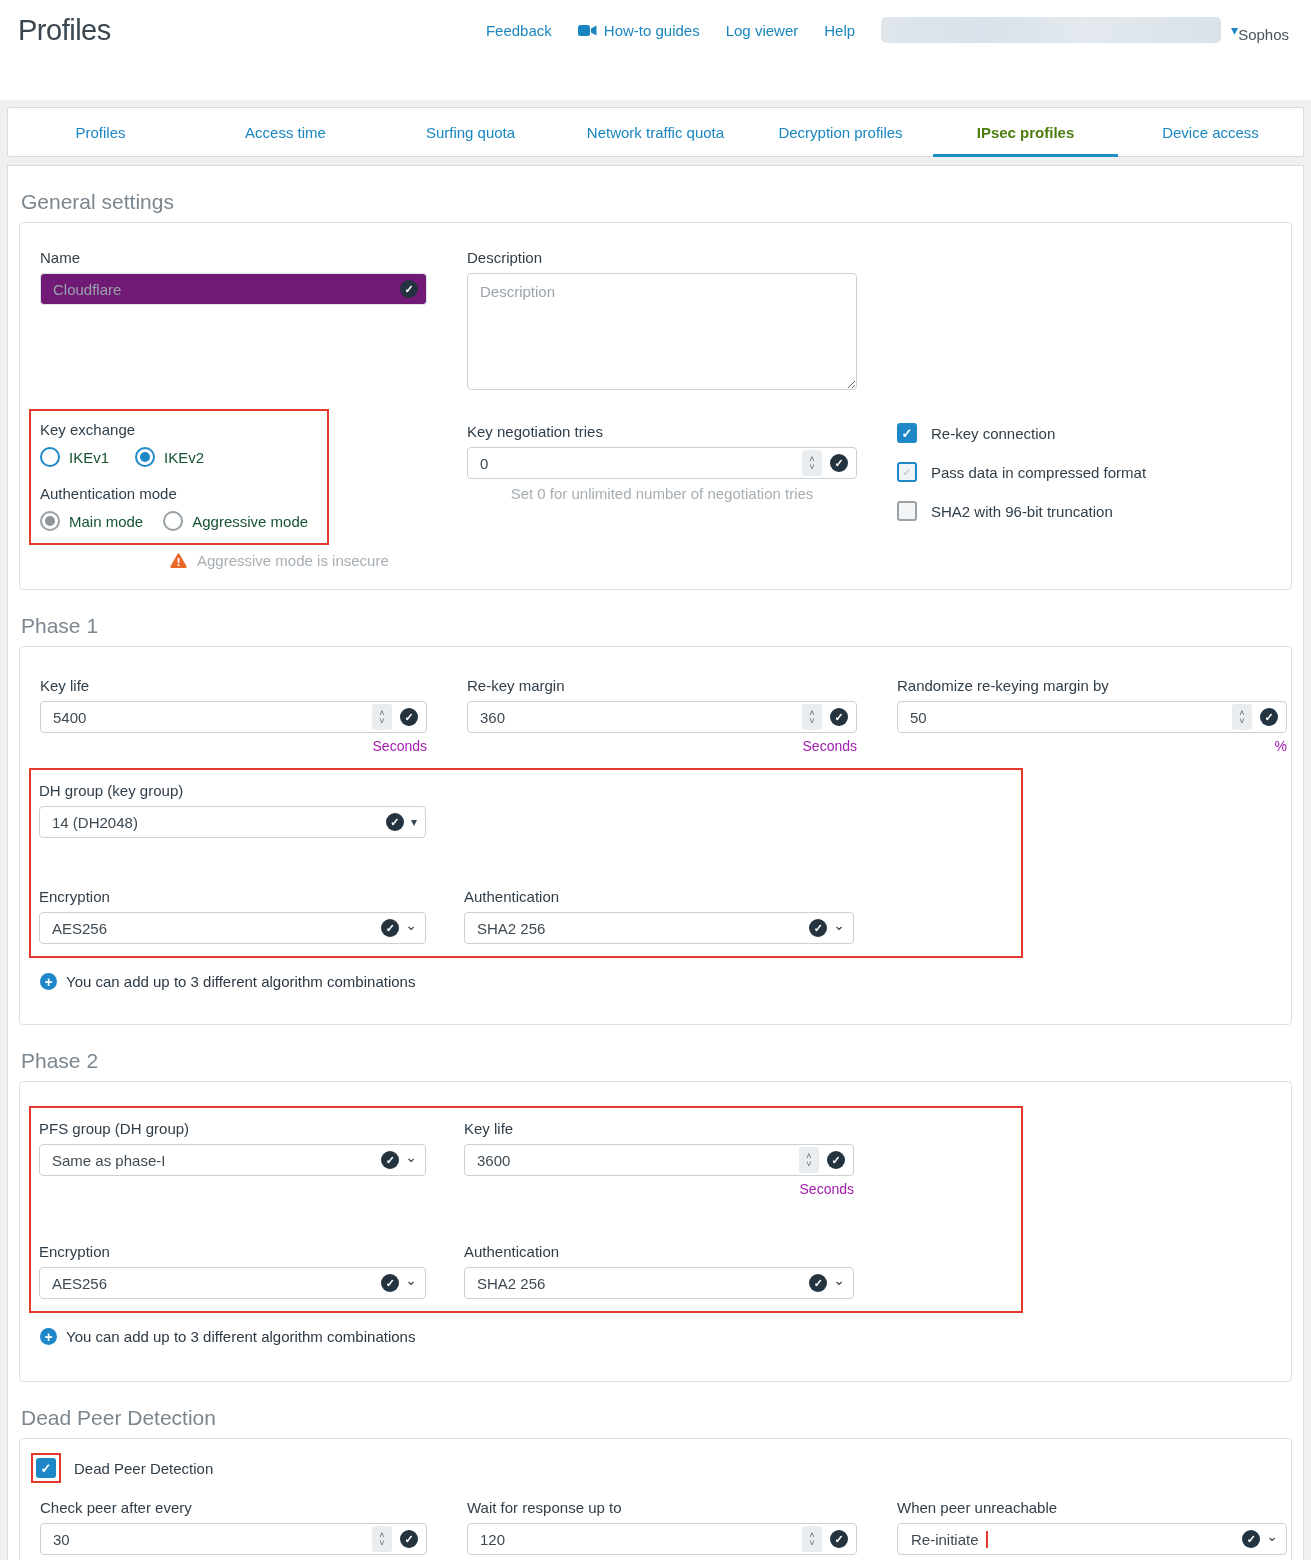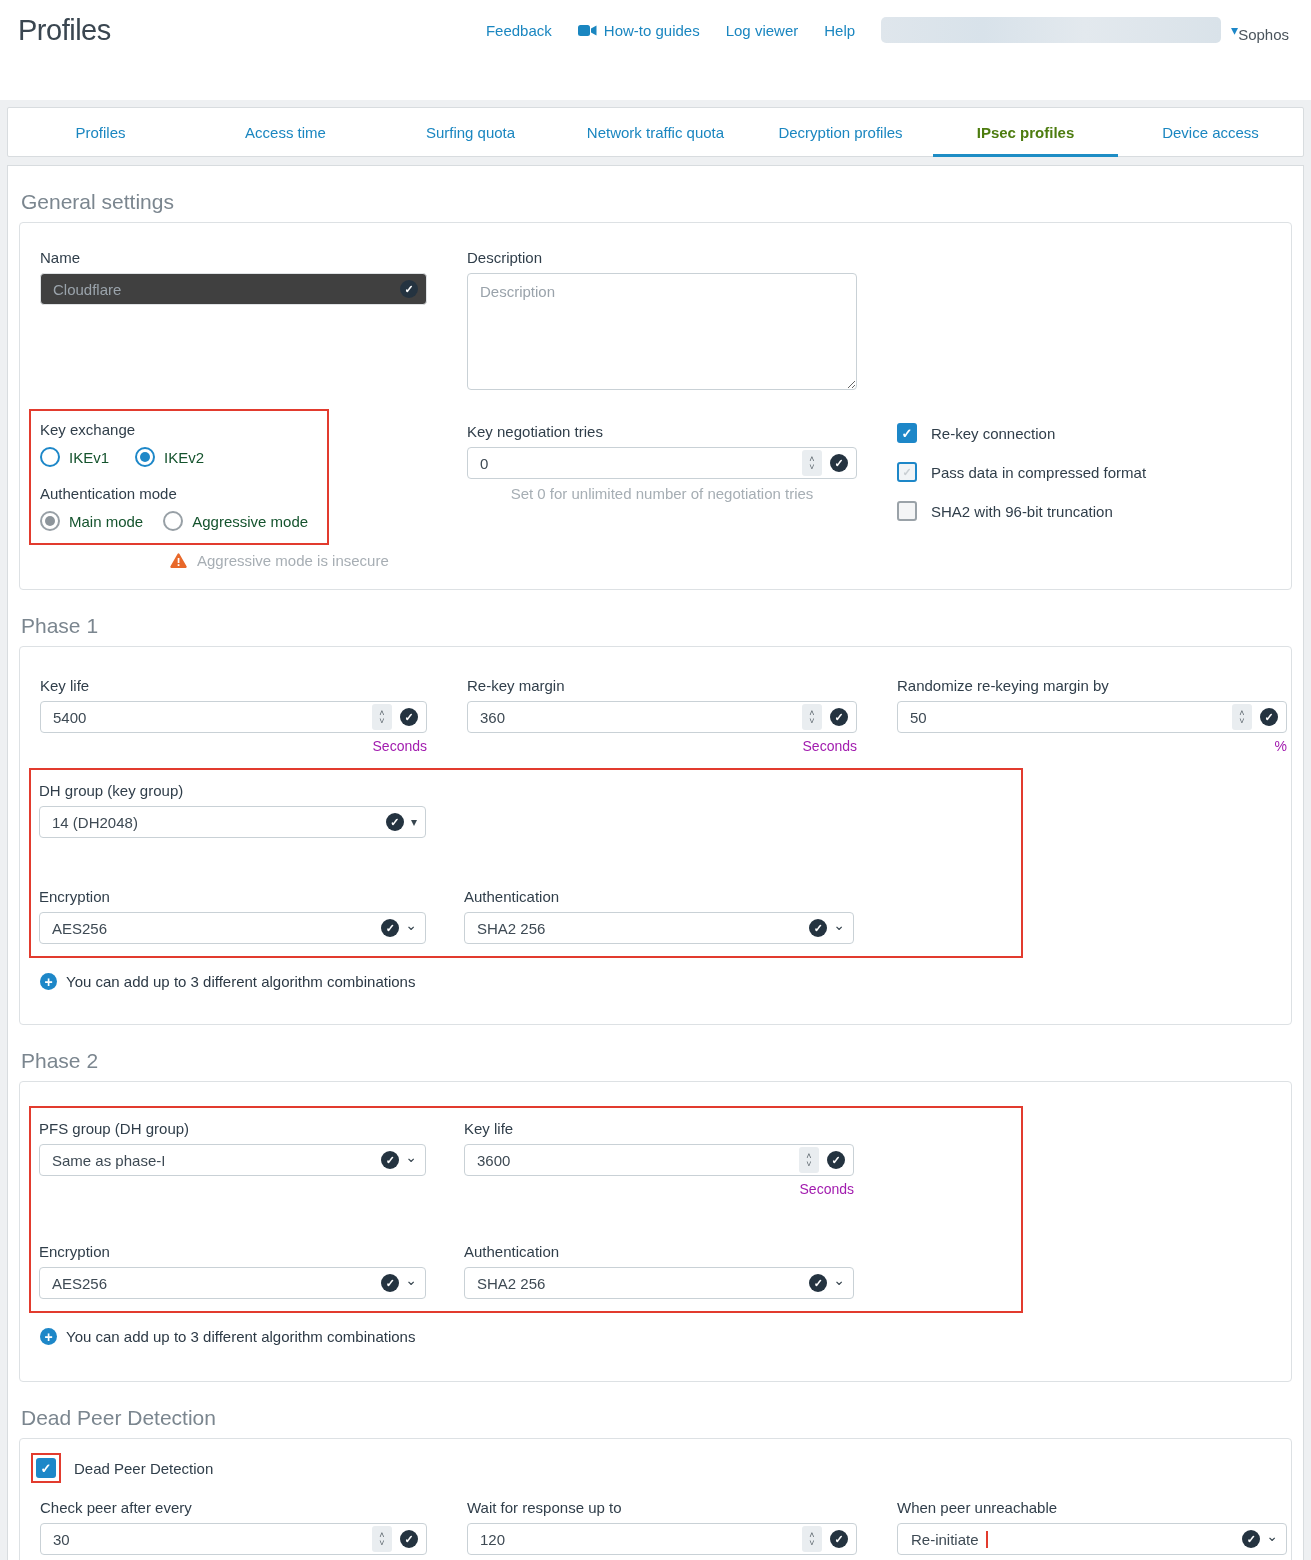--- a/index.html
+++ b/index.html
@@ -45,21 +45,21 @@
   .panel { border:1px solid #dde1e4; border-radius:4px; background:#fff; padding:26px 20px 20px 20px; }
   .row3 { display:grid; grid-template-columns:387px 390px 390px; column-gap:40px; align-items:start; }
   .row2in { display:grid; grid-template-columns:387px 390px; column-gap:38px; align-items:start; }
   label.flabel { display:block; font-size:15px; color:#303e4a; margin-bottom:7px; }
   
   .input {
     height:32px; border:1px solid #c9d1d6; border-radius:4px; background:#fff;
     display:flex; align-items:center; padding:0 8px 0 12px; font-size:15px; color:#3e4a54; cursor:text;
   }
   .input .val { flex:1; white-space:nowrap; overflow:hidden; }
-  .input.disabled { background:#404040; border-color:#e0e3e5; color:#9aa3ab; cursor:default; }
+  .input.disabled { background:#701a75; border-color:#e0e3e5; color:#9aa3ab; cursor:default; }
   .spin {
     width:20px; height:26px; background:#e9edf0; border-radius:3px; margin-right:8px; cursor:pointer;
     display:flex; flex-direction:column; align-items:center; justify-content:center;
     color:#5c666d; font-size:9px; line-height:8px; flex:none;
   }
   .ok {
     width:18px; height:18px; border-radius:50%; background:#243340; color:#fff;
     font-size:11px; font-weight:bold; display:flex; align-items:center; justify-content:center; flex:none;
   }
   .caret { color:#37454f; font-size:12px; margin-left:7px; flex:none; }

